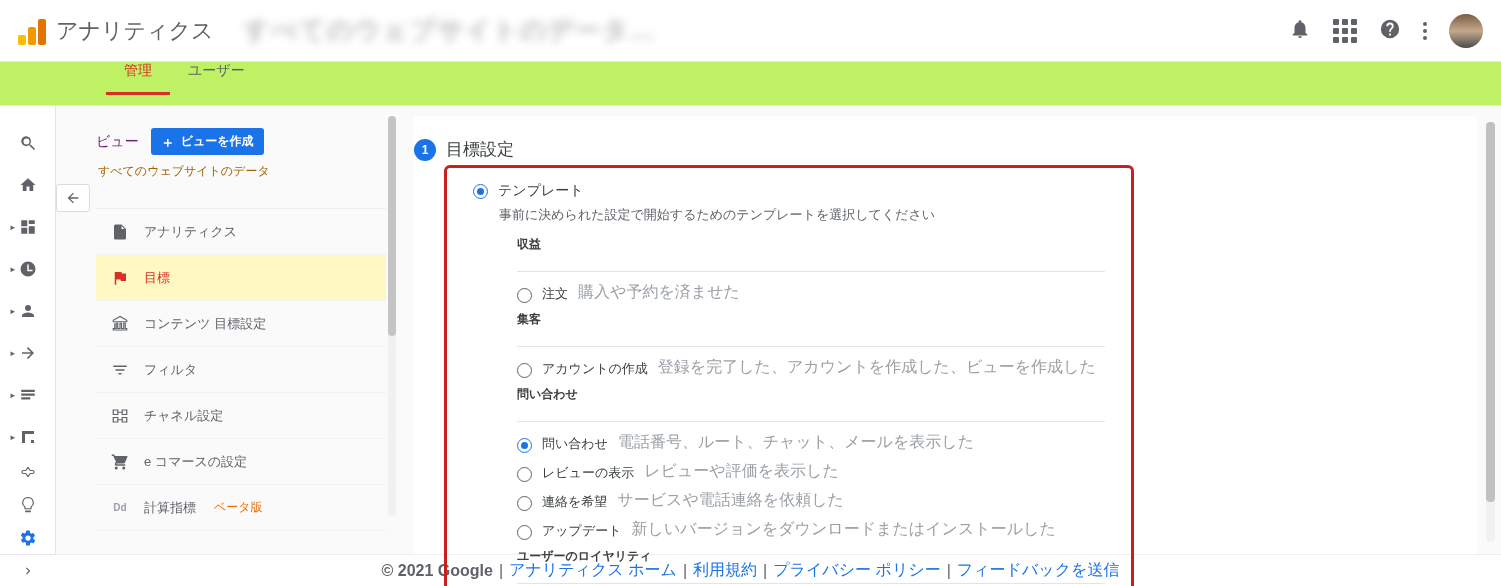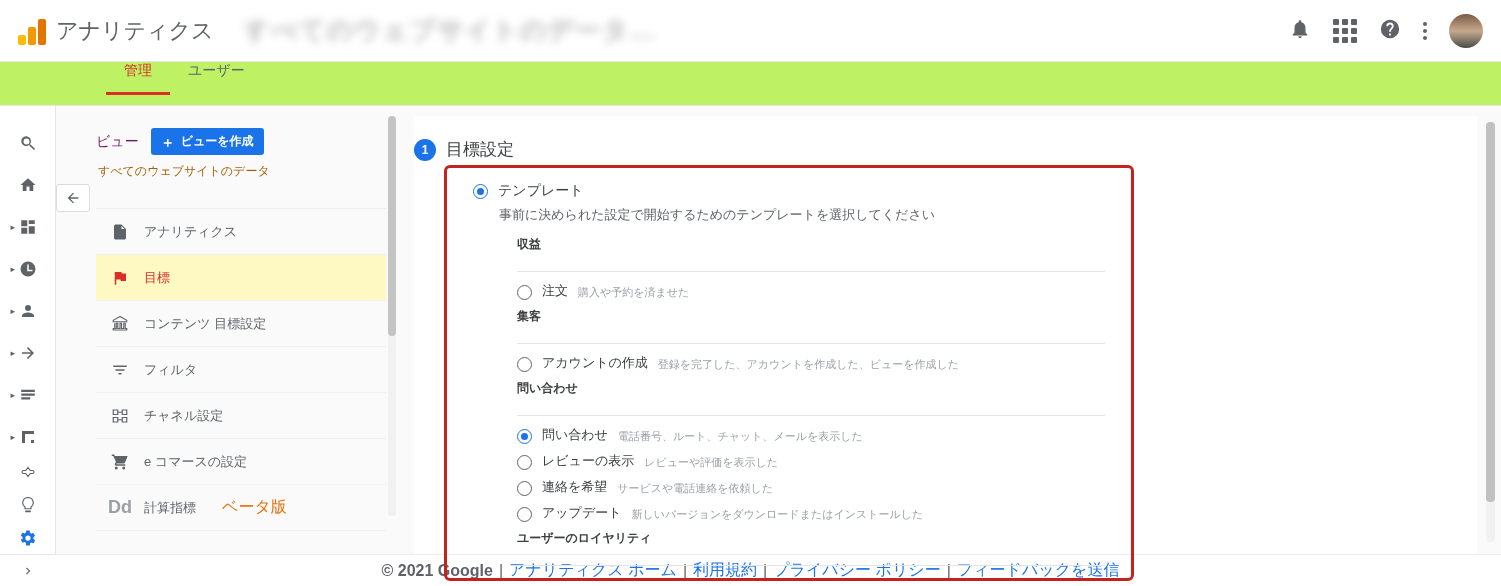--- a/index.html
+++ b/index.html
@@ -43,41 +43,41 @@
   .btn-create-view .plus{font-size:14px;font-weight:bold;line-height:1;}
   .view-name{font-size:12px;color:#a16207;margin-left:2px;margin-bottom:28px;}
   .back-chip{position:absolute;left:0px;top:78px;width:34px;height:28px;border:1px solid #dadce0;background:#fff;border-radius:3px;display:flex;align-items:center;justify-content:center;cursor:pointer;}
   .back-chip svg{width:16px;height:16px;fill:#5f6368;}
   .menu-list{border-top:1px solid #eee;}
   .menu-item{display:flex;align-items:center;gap:14px;height:46px;padding:0 14px;font-size:13px;color:#5f6368;cursor:pointer;border-bottom:1px solid #f1f1f1;}
   .menu-item.active{background:#fef9c3;color:#d93025;}
   .menu-item.active .m-icon svg{fill:#d93025;}
   .m-icon{width:20px;display:flex;align-items:center;justify-content:center;}
   .m-icon svg{width:18px;height:18px;fill:#5f6368;}
-  .m-icon .dd{font-size:18px;font-weight:bold;color:#9aa0a6;font-family:Arial;}
-  .beta{font-size:16px;color:#e8710a;margin-left:12px;}
+  .m-icon .dd{font-size:10px;font-weight:bold;color:#9aa0a6;font-family:Arial;}
+  .beta{font-size:12px;color:#e8710a;margin-left:4px;}
   .col-scroll{position:absolute;right:0;top:10px;width:8px;height:400px;background:#f1f1f1;border-radius:4px;}
   .col-scroll-thumb{width:8px;height:220px;background:#c4c4c4;border-radius:4px;}
   
   .content{flex:1;position:relative;background:#fff;margin:10px 24px 0 18px;}
   .step-header{display:flex;align-items:center;gap:10px;margin:22px 0 4px 0;}
   .step-num{width:22px;height:22px;border-radius:50%;background:#1a73e8;color:#fff;font-size:12px;display:flex;align-items:center;justify-content:center;font-weight:bold;}
   .step-title{font-size:17px;color:#3c4043;}
   .highlight-box{border:3px solid #c5221f;border-radius:6px;margin:2px 6px 2px 30px;padding:14px 26px 6px 26px;max-width:690px;}
   .tpl-head{display:flex;align-items:center;gap:10px;margin-bottom:6px;}
   .radio{width:15px;height:15px;border:1.8px solid #5f6368;border-radius:50%;display:inline-flex;align-items:center;justify-content:center;flex-shrink:0;}
   .radio.sel{border-color:#1a73e8;}
   .radio.sel::after{content:"";width:7px;height:7px;background:#1a73e8;border-radius:50%;}
   .tpl-title{font-size:14px;color:#3c4043;}
   .tpl-sub{font-size:13px;color:#5f6368;margin:4px 0 12px 26px;}
   .grp{margin-left:44px;margin-bottom:4px;}
   .grp-title{font-size:12px;font-weight:bold;color:#3c4043;border-bottom:1px solid #e4e4e4;padding-bottom:18px;margin-bottom:6px;}
   .opt{display:flex;align-items:flex-end;gap:10px;padding:4px 0;}
   .opt .oname{font-size:13px;color:#3c4043;}
-  .opt .odesc{font-size:11px;color:#9aa0a6;}
+  .opt .odesc{font-size:16px;color:#9aa0a6;}
   .content-scroll{position:absolute;right:-18px;top:6px;width:9px;height:420px;background:#f1f1f1;border-radius:4px;}
   .content-scroll-thumb{width:9px;height:380px;background:#c1c1c1;border-radius:4px;}
   
   .footer{height:32px;display:flex;align-items:center;justify-content:center;font-size:16px;color:#5f6368;background:#fff;border-top:1px solid #eee;gap:6px;}
   .footer a{color:#1a73e8;text-decoration:none;}
   .footer .sep{color:#5f6368;}
 </style>
 </head>
 <body>
 

